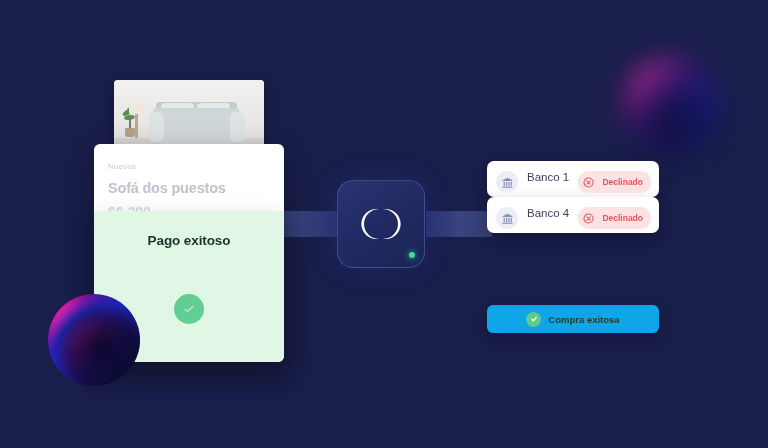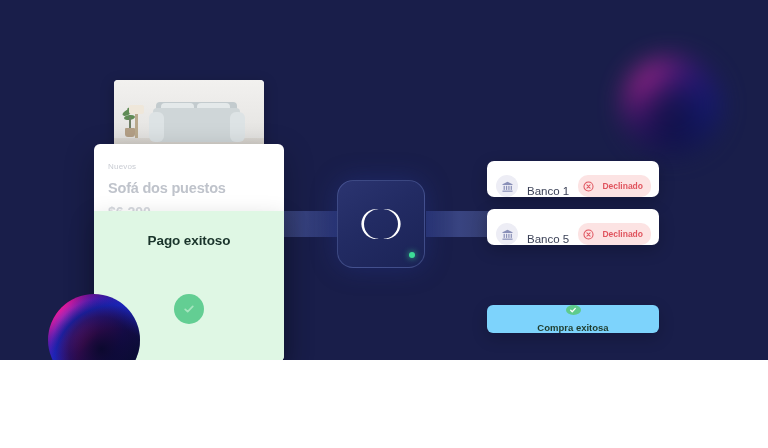--- a/index.html
+++ b/index.html
@@ -3,21 +3,21 @@
 <meta charset="utf-8">
 <style>
   * { box-sizing: border-box; margin: 0; padding: 0; }
   html, body {
     width: 768px; height: 448px;
     overflow: hidden;
     font-family: "Liberation Sans", sans-serif;
   }
   #stage {
     position: relative;
-    width: 768px; height: 360px;
+    width: 768px; height: 448px;
     background: #191E4A;
     overflow: hidden;
   }
 
   
   .sphere {
     position: absolute;
     border-radius: 50%;
   }
   #sphere-bottom-left {
@@ -231,26 +231,25 @@
   }
 
   
   #bank-list {
     position: absolute;
     left: 487px; top: 161px;
     width: 172px;
   }
   .bank-row {
     display: flex;
-    align-items: flex-end;
+    align-items: flex-start;
     height: 36px;
     background: #ffffff;
     border-radius: 7px;
     padding: 10px 8px 0 9px;
-    margin-bottom: 12px;
     box-shadow: 0 5px 16px rgba(0,0,0,0.22);
   }
   .bank-icon-circle {
     width: 22px; height: 22px;
     border-radius: 50%;
     background: #EDEDF5;
     display: flex; align-items: center; justify-content: center;
     flex: 0 0 auto;
   }
   .bank-name {
@@ -276,28 +275,27 @@
   }
   .status-badge.approved {
     background: #DDF5E3;
     color: #4E9C6E;
   }
 
   #purchase-banner {
     position: absolute;
     left: 487px; top: 305px;
     width: 172px; height: 28px;
-    background: #7dd3fc;
+    background: #0ea5e9;
     border-radius: 6px;
     display: flex;
     align-items: center;
     justify-content: center;
     gap: 7px;
     box-shadow: 0 5px 16px rgba(0,0,0,0.2);
-    flex-direction: column;
   }
   #purchase-banner-label {
     font-size: 9.5px;
     font-weight: bold;
     color: #1f3d2e;
   }
   .banner-check {
     width: 15px; height: 15px;
     border-radius: 50%;
     background: #5ECB8C;
@@ -387,21 +385,21 @@
       <span class="bank-icon-circle">
         <svg width="13" height="13" viewBox="0 0 16 16" aria-hidden="true">
           <path d="M8 2 L14.2 5.2 L14.2 6.3 L1.8 6.3 L1.8 5.2 Z" fill="#8A90B8"></path>
           <rect x="3.2" y="7.2" width="1.5" height="5" fill="#8A90B8"></rect>
           <rect x="6.1" y="7.2" width="1.5" height="5" fill="#8A90B8"></rect>
           <rect x="9.0" y="7.2" width="1.5" height="5" fill="#8A90B8"></rect>
           <rect x="11.9" y="7.2" width="1.5" height="5" fill="#8A90B8"></rect>
           <rect x="1.8" y="13" width="12.4" height="1.5" fill="#8A90B8"></rect>
         </svg>
       </span>
-      <span class="bank-name">Banco 5</span>
+      <span class="bank-name">Banco 4</span>
       <span class="status-badge declined">
         <svg width="11" height="11" viewBox="0 0 16 16" aria-hidden="true">
           <circle cx="8" cy="8" r="6.6" fill="none" stroke="#E0555F" stroke-width="1.5"></circle>
           <path d="M5.7 5.7 L10.3 10.3 M10.3 5.7 L5.7 10.3" stroke="#E0555F" stroke-width="1.5" stroke-linecap="round"></path>
         </svg>
         <span>Declinado</span>
       </span>
     </div>
 
 

